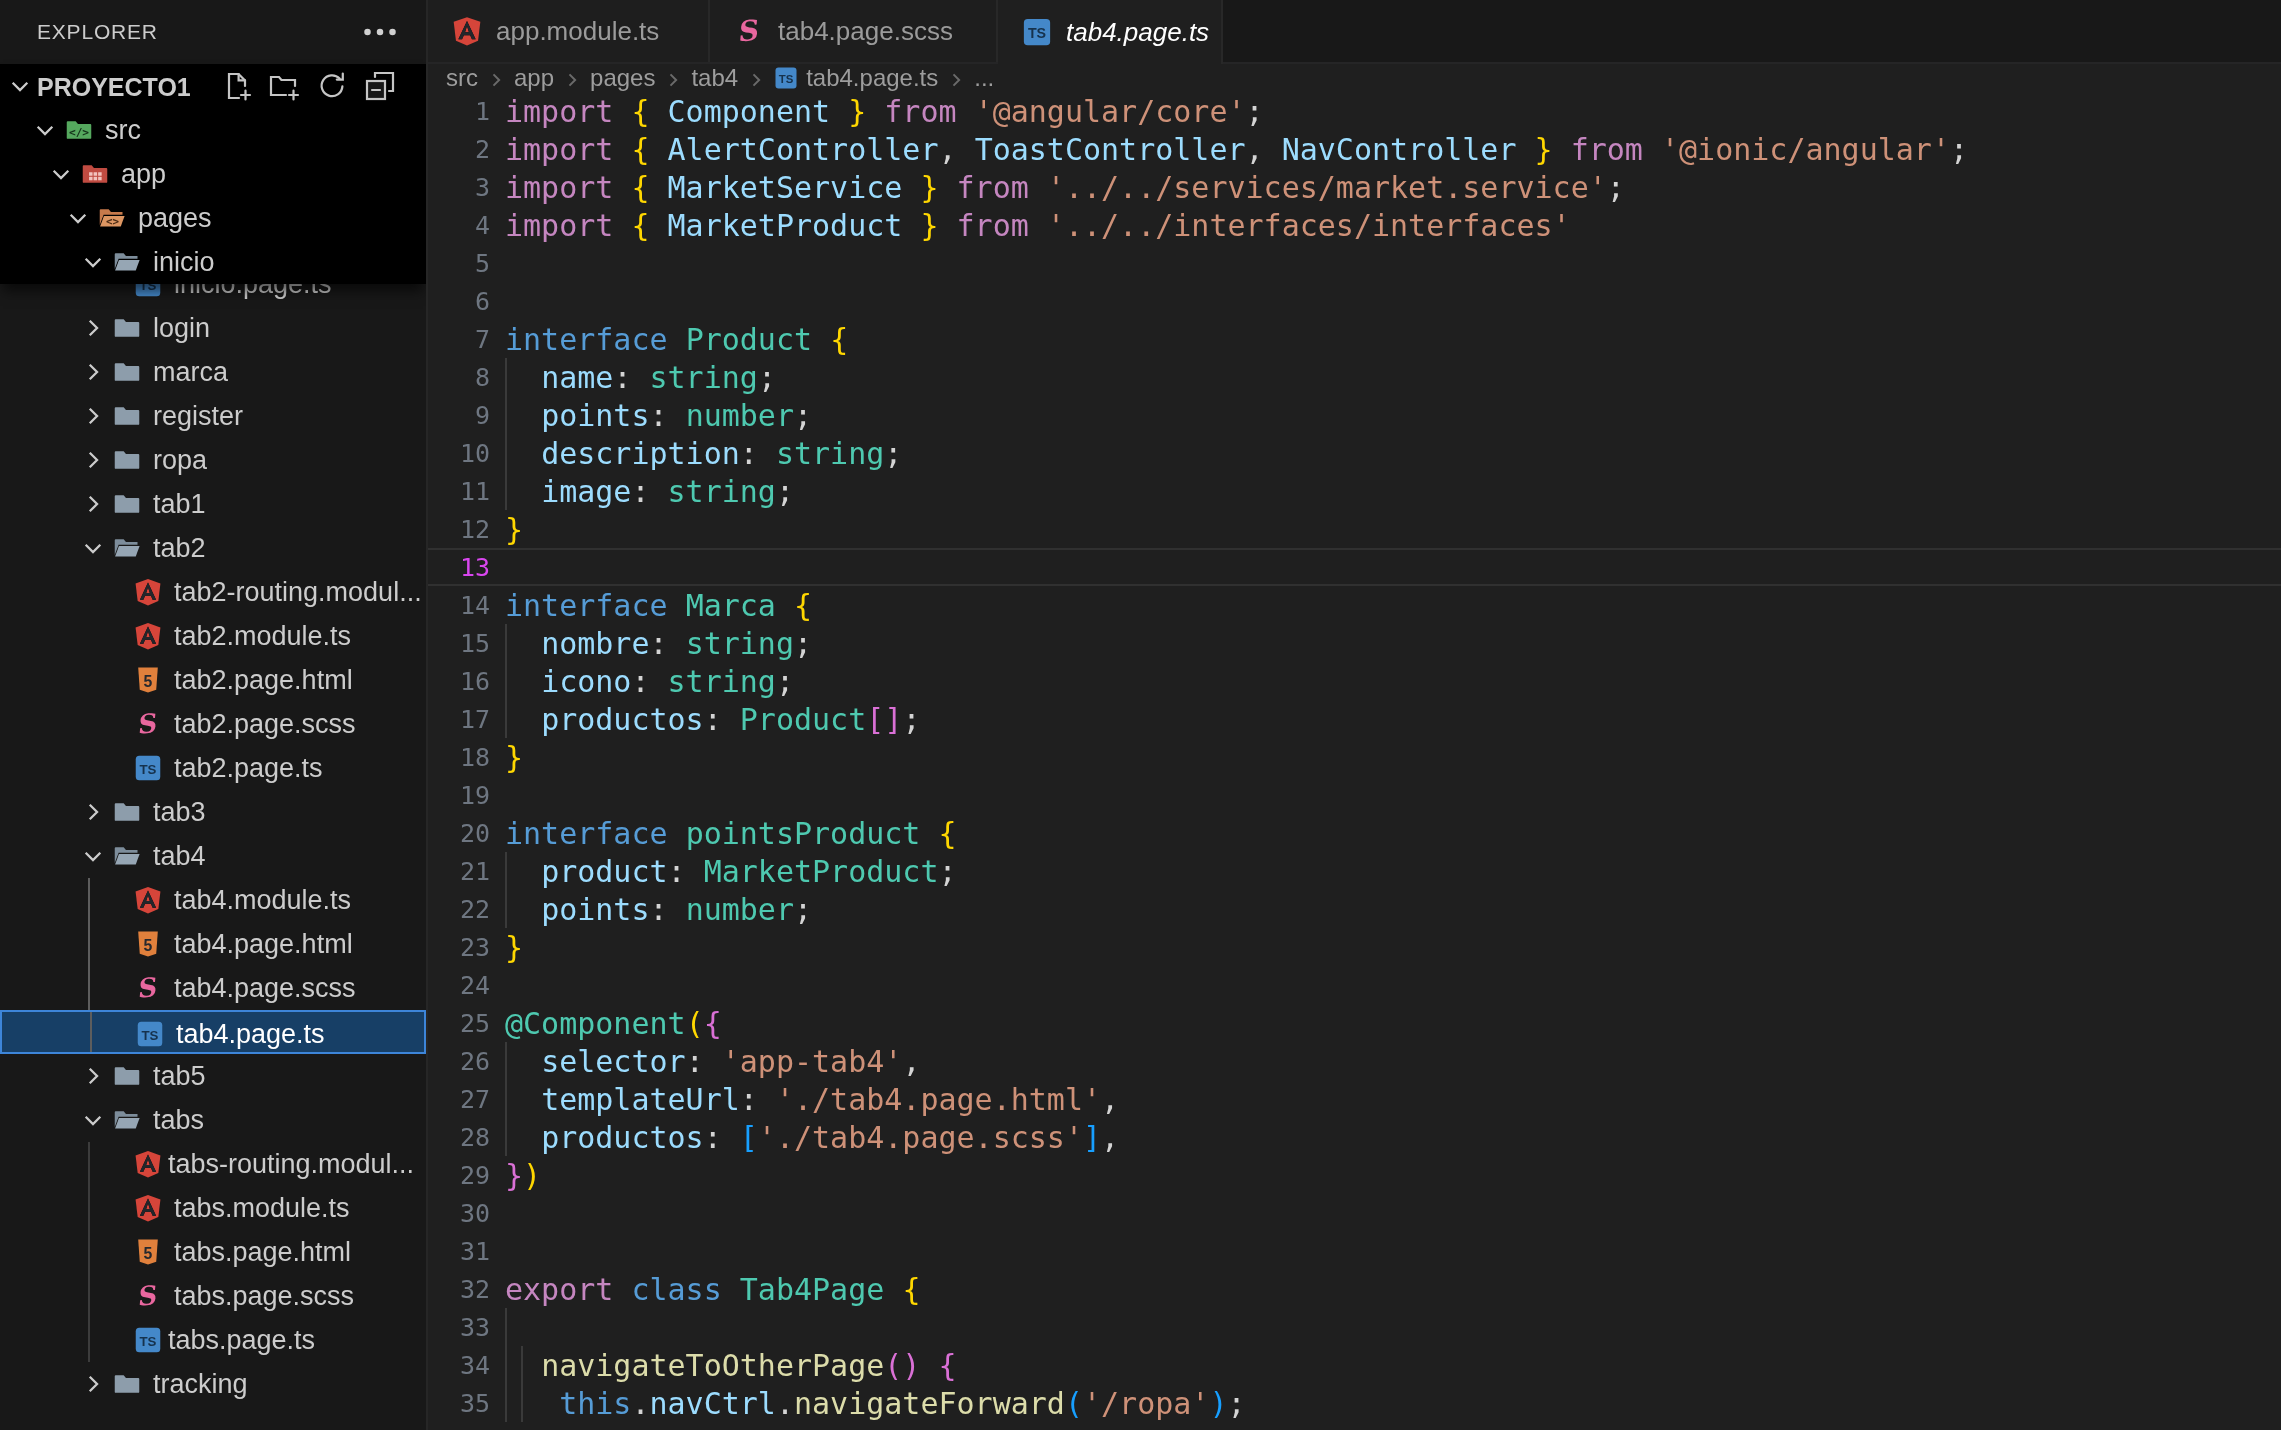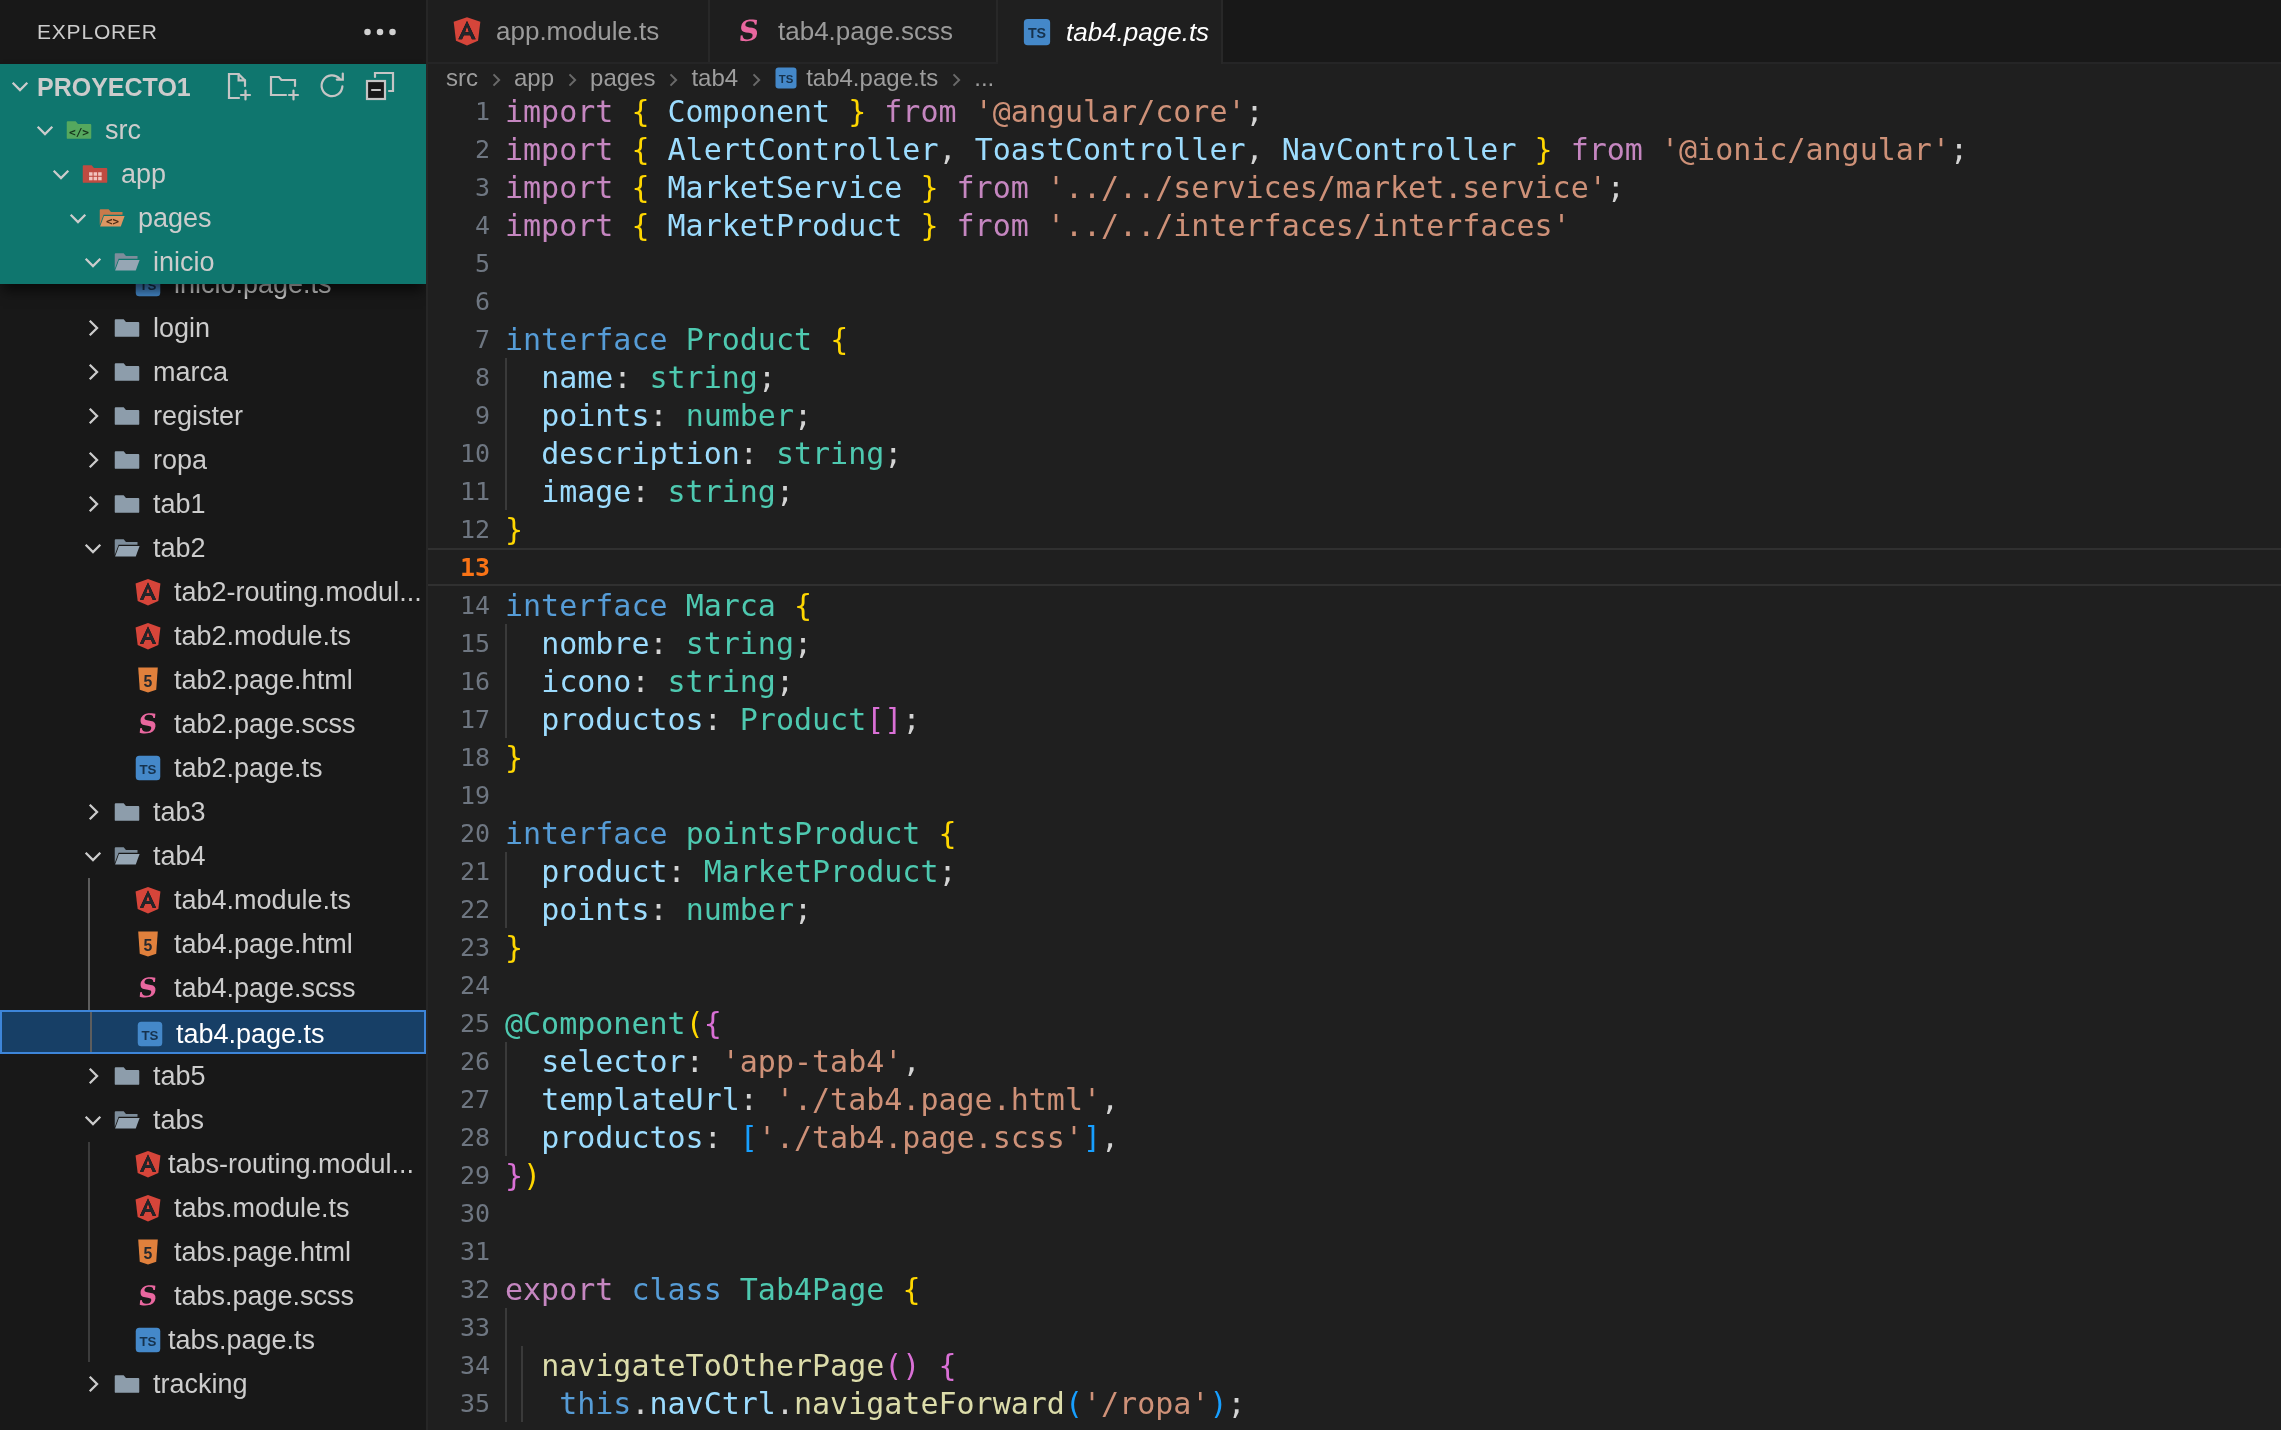--- a/index.html
+++ b/index.html
@@ -20,21 +20,21 @@
   .trow .ficon{position:absolute;top:8px;width:28px;height:28px;}
   .trow .lbl{position:absolute;top:7px;white-space:nowrap;overflow:hidden;max-width:250px;
              text-overflow:clip;}
   .trow.selected{background:#173f66;border:2px solid #3d85d9;}
   .trow.selected .lbl{color:#ffffff;}
   .guide{position:absolute;left:88px;top:0;bottom:0;width:2px;background:#3c3c3c;}
   .guide.active{background:#5d5d5d;}
   #root-row{font-weight:bold;font-size:25px;}
   #root-actions{position:absolute;right:30px;top:6px;display:flex;gap:16px;}
   .act-btn{width:32px;height:32px;display:flex;align-items:center;justify-content:center;border-radius:5px;}
-  #sticky-block{position:relative;z-index:3;background:#0f766e;
+  #sticky-block{position:relative;z-index:3;background:#000000;
                 box-shadow:0 10px 12px -3px rgba(0,0,0,.6);}
   #clip-row{height:22px;overflow:hidden;position:relative;z-index:1;}
   #clip-row .trow{margin-top:-22px;}
 
   
   #editor-col{flex:1;display:flex;flex-direction:column;background:#1f1f1f;min-width:0;}
   #tabstrip{height:64px;background:#181818;display:flex;border-bottom:2px solid #252526;box-sizing:border-box;}
   .tab{height:62px;display:flex;align-items:center;box-sizing:border-box;border-right:2px solid #282828;
        background:#1e1e1e;color:#9b9b9b;font-size:26px;padding:0 24px;position:relative;}
   .tab .ticon{width:30px;height:30px;margin-right:14px;flex:0 0 auto;}
@@ -46,21 +46,21 @@
   .bc-item{display:flex;align-items:center;}
   .bc-sep{width:20px;height:20px;margin:0 8px;}
   .bc-ticon{width:24px;height:24px;margin-right:8px;}
 
   
   #code{position:relative;}
   .cl{height:38px;display:flex;align-items:center;position:relative;box-sizing:border-box;}
   .cl.current{border-top:2px solid #303030;border-bottom:2px solid #303030;}
   .ln{width:62px;text-align:right;color:#6e7681;font-family:"DejaVu Sans Mono",monospace;
       font-size:25px;flex:0 0 auto;}
-  .cl.current .ln{color:#f97316;font-weight:bold;}
+  .cl.current .ln{color:#d946ef;}
   .ctext{margin-left:15px;font-family:"DejaVu Sans Mono",monospace;font-size:30px;white-space:pre;}
   .cguide{position:absolute;top:0;bottom:0;width:2px;background:#3a3a3a;}
   .tk-kw{color:#C586C0}.tk-cls{color:#569CD6}.tk-type{color:#4EC9B0}.tk-var{color:#9CDCFE}
   .tk-str{color:#CE9178}.tk-fn{color:#DCDCAA}.tk-pun{color:#D4D4D4}
   .tk-b1{color:#FFD700}.tk-b2{color:#DA70D6}.tk-b3{color:#179FFF}
 </style>
 </head>
 <body>
 
 <div id="root">

